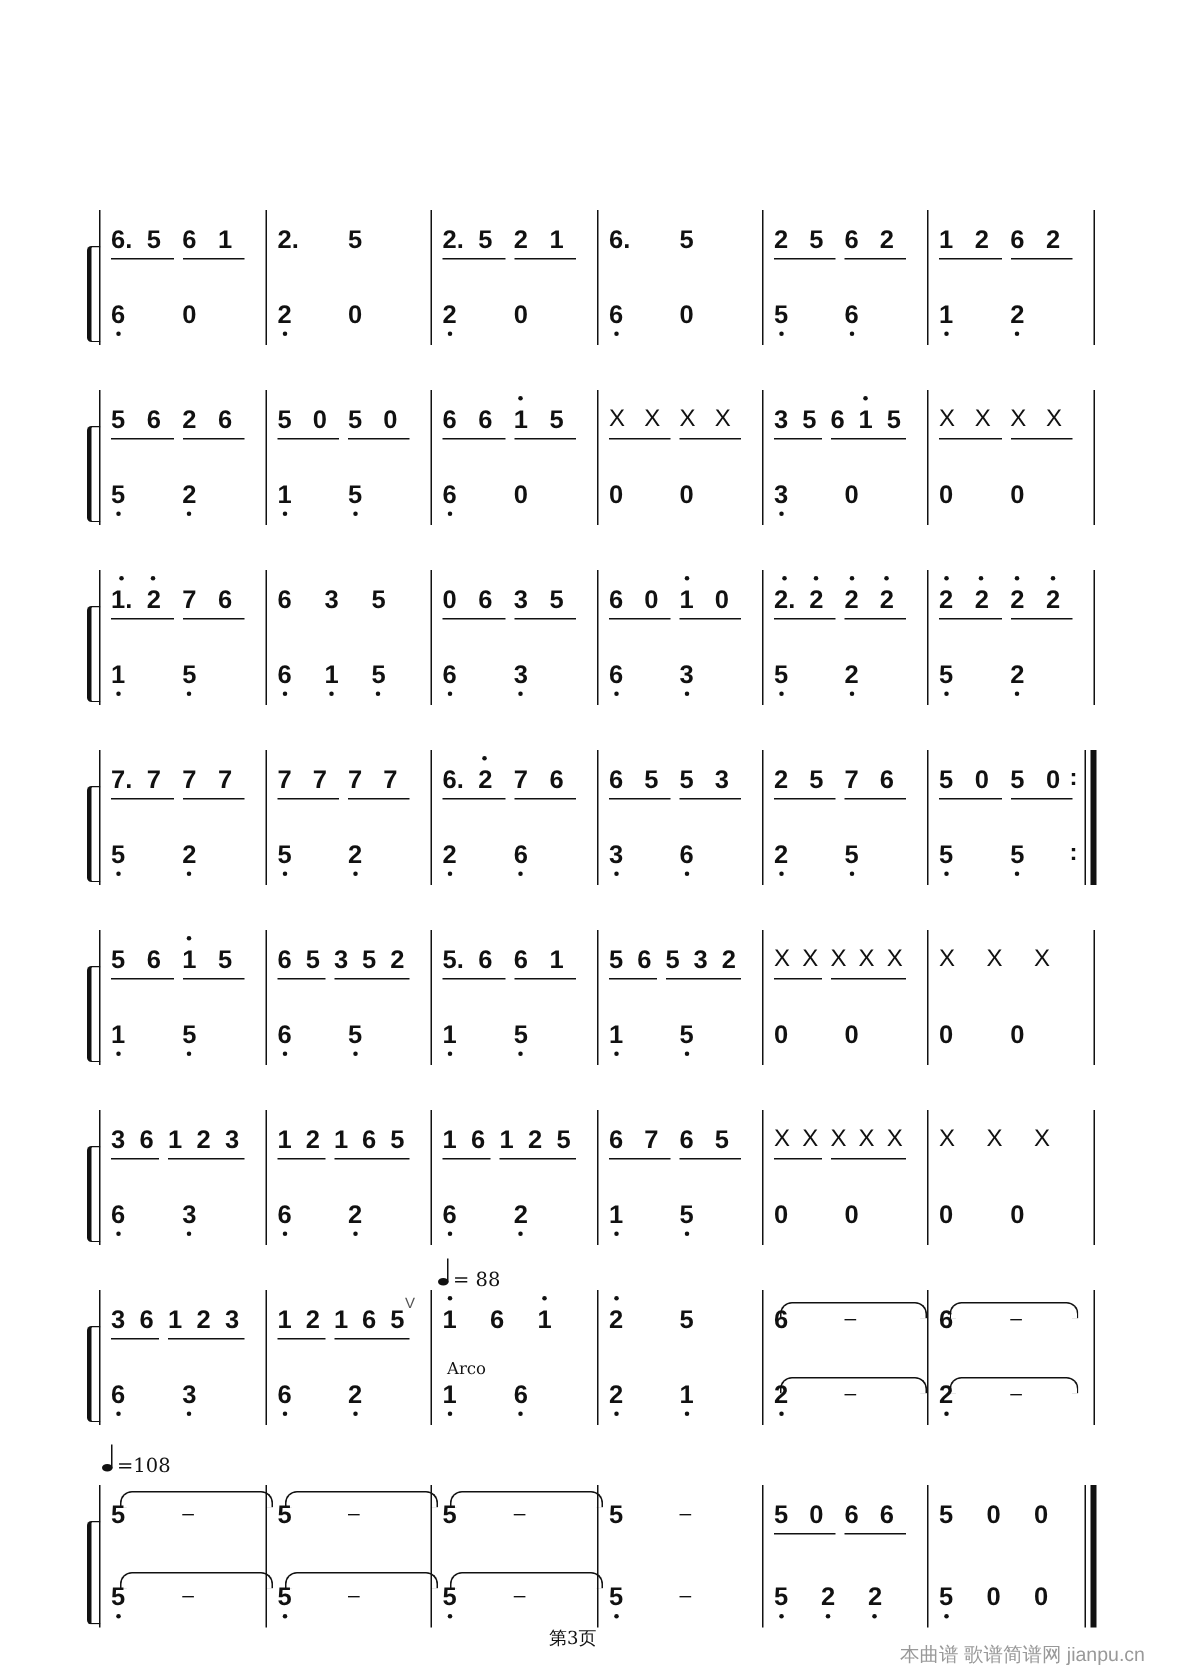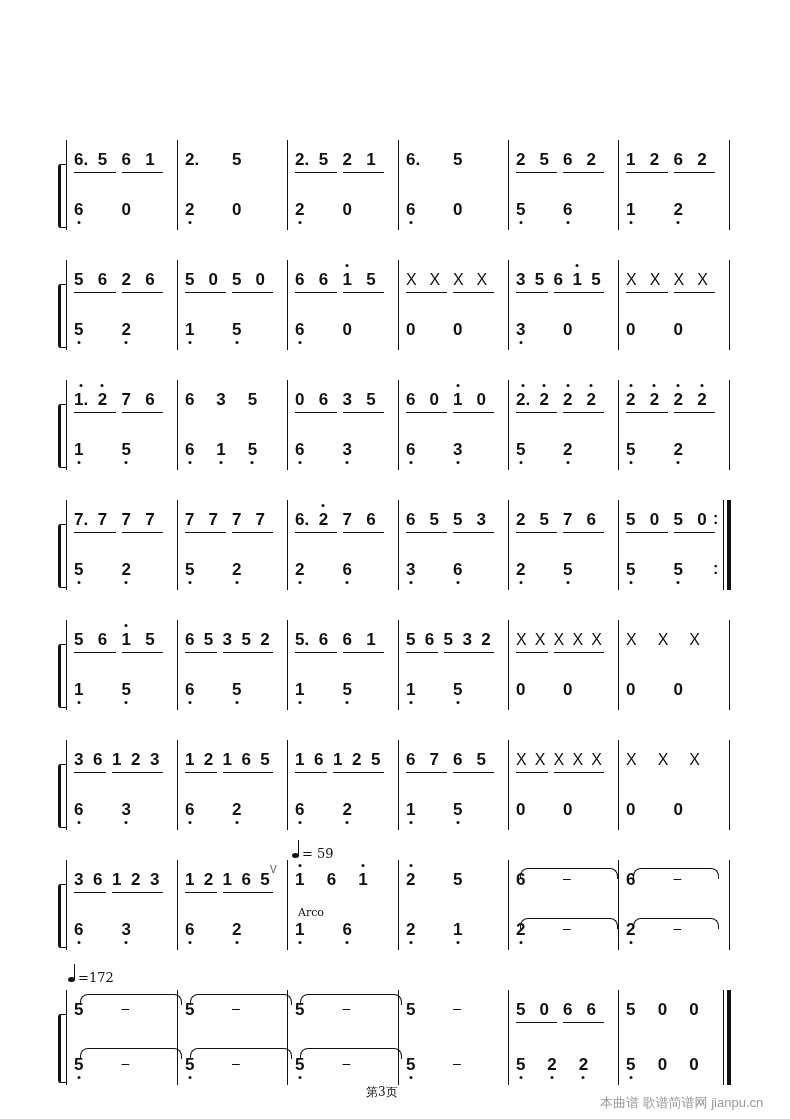--- a/index.html
+++ b/index.html
@@ -410,21 +410,21 @@
       <span class="note" style="left: 453px; top: 920px;">1<span class="dot-below" style="top: 21px;"></span></span>
       <span class="note" style="left: 516px; top: 870px;">6</span>
       <span class="dash" style="left: 563px; top: 870px;">–</span>
       <span class="note" style="left: 516px; top: 920px;">2<span class="dot-below" style="top: 21px;"></span></span>
       <span class="dash" style="left: 563px; top: 920px;">–</span>
       <span class="note" style="left: 626px; top: 870px;">6</span>
       <span class="dash" style="left: 673.5px; top: 870px;">–</span>
       <span class="note" style="left: 626px; top: 920px;">2<span class="dot-below" style="top: 21px;"></span></span>
       <span class="dash" style="left: 673.5px; top: 920px;">–</span>
     </div>
-    <div class="tempo" style="left: 292px; top: 846px;"><span class="q"></span><span>= 59</span></div>
+    <div class="tempo" style="left: 292px; top: 846px;"><span class="q"></span><span>= 88</span></div>
     <div class="arco" style="left: 298px; top: 906px;">Arco</div>
     <div class="bow" style="left: 270px; top: 864px;">V</div>
     <div class="system" style="top: 0px;">
       <div class="brace" style="top: 1014px; height: 67px;"></div>
       <div class="barline" style="left: 66px; top: 990px; height: 95px;"></div>
       <div class="barline" style="left: 177px; top: 990px; height: 95px;"></div>
       <div class="barline" style="left: 287px; top: 990px; height: 95px;"></div>
       <div class="barline" style="left: 398px; top: 990px; height: 95px;"></div>
       <div class="barline" style="left: 508px; top: 990px; height: 95px;"></div>
       <div class="barline" style="left: 618px; top: 990px; height: 95px;"></div>
@@ -455,21 +455,21 @@
       <span class="note" style="left: 516px; top: 1055px;">5<span class="dot-below" style="top: 21px;"></span></span>
       <span class="note" style="left: 547.333px; top: 1055px;">2<span class="dot-below" style="top: 21px;"></span></span>
       <span class="note" style="left: 578.667px; top: 1055px;">2<span class="dot-below" style="top: 21px;"></span></span>
       <span class="note" style="left: 626px; top: 1000px;">5</span>
       <span class="note" style="left: 657.667px; top: 1000px;">0</span>
       <span class="note" style="left: 689.333px; top: 1000px;">0</span>
       <span class="note" style="left: 626px; top: 1055px;">5<span class="dot-below" style="top: 21px;"></span></span>
       <span class="note" style="left: 657.667px; top: 1055px;">0</span>
       <span class="note" style="left: 689.333px; top: 1055px;">0</span>
     </div>
-    <div class="tempo" style="left: 68px; top: 970px;"><span class="q"></span><span>=172</span></div>
+    <div class="tempo" style="left: 68px; top: 970px;"><span class="q"></span><span>=108</span></div>
     <div class="tie" style="left: 520px; width: 96px; top: 868px;"></div>
     <div class="tie" style="left: 633px; width: 84px; top: 868px;"></div>
     <div class="tie" style="left: 520px; width: 96px; top: 918px;"></div>
     <div class="tie" style="left: 633px; width: 84px; top: 918px;"></div>
     <div class="tie" style="left: 80px; width: 100px; top: 994px;"></div>
     <div class="tie" style="left: 80px; width: 100px; top: 1048px;"></div>
     <div class="tie" style="left: 190px; width: 100px; top: 994px;"></div>
     <div class="tie" style="left: 190px; width: 100px; top: 1048px;"></div>
     <div class="tie" style="left: 300px; width: 100px; top: 994px;"></div>
     <div class="tie" style="left: 300px; width: 100px; top: 1048px;"></div>

